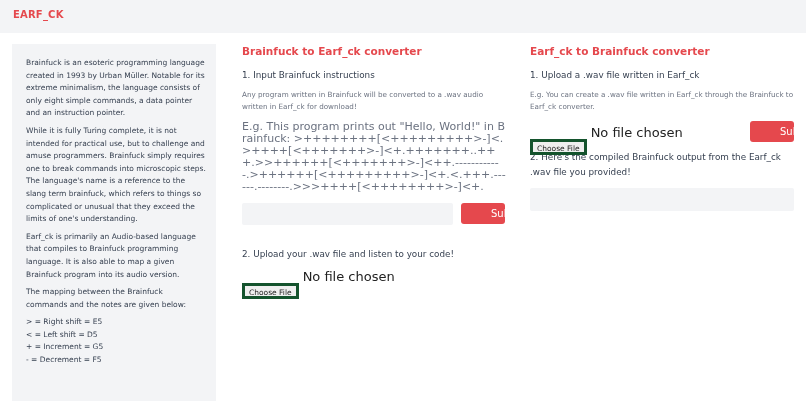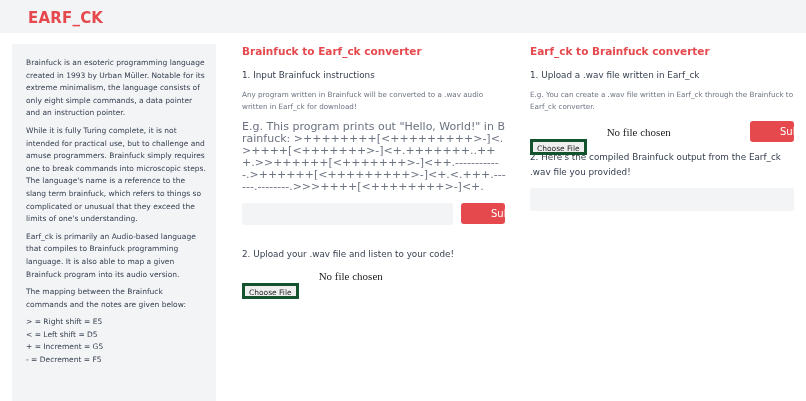--- a/index.html
+++ b/index.html
@@ -4,22 +4,22 @@
   <style>
     * { box-sizing: border-box; margin: 0; padding: 0; }
     html, body { width: 806px; height: 401px; overflow: hidden; background: #ffffff; }
     body { font-family: "DejaVu Sans", sans-serif; color: #374151; position: relative; }
 
     .header {
       position: absolute; left: 0; top: 0; width: 806px; height: 33px;
       background: #f3f4f6;
     }
     .brand {
-      position: absolute; left: 28px; top: 9px;
-      font-size: 15px; font-weight: bold; color: #e5484d; letter-spacing: 0.2px;
+      position: absolute; left: 13px; top: 9px;
+      font-size: 10px; font-weight: bold; color: #e5484d; letter-spacing: 0.2px;
     }
 
     .sidebar {
       position: absolute; left: 12px; top: 44px; width: 204px; height: 370px;
       background: #f3f4f6; padding: 13px 10px 0 14px;
     }
     .side-h {
       font-size: 10.5px; color: #e5484d; margin-bottom: 6px; line-height: 14px;
     }
     .side-p {
@@ -60,21 +60,21 @@
     .col-mid .submit-btn { left: 219px; }
 
     .file-row {
       display: flex; align-items: center; height: 16px;
     }
     .choose-btn {
       font-family: "DejaVu Sans", sans-serif; font-size: 7.5px; color: #222;
       background: #efefef; border: 3px solid #14532d; border-radius: 0;
       height: 16px; padding: 0 4px; line-height: 14px; margin-top: 29px;
     }
-    .no-file { font-size: 11px; color: #222; margin-left: 20px; font-family: Liberation Serif, serif; }
+    .no-file { font-size: 13px; color: #222; margin-left: 4px; }
 
     .right-upload { position: relative; height: 22px; margin-top: 2px; }
     .right-upload .file-row { position: absolute; left: 0; top: 3px; }
     .right-upload .submit-btn { left: 220px; top: 0; }
 
     .output-box {
       width: 264px; height: 23px; background: #f3f4f6; border-radius: 2px; margin-top: 8px;
     }
   </style>
 </head>

